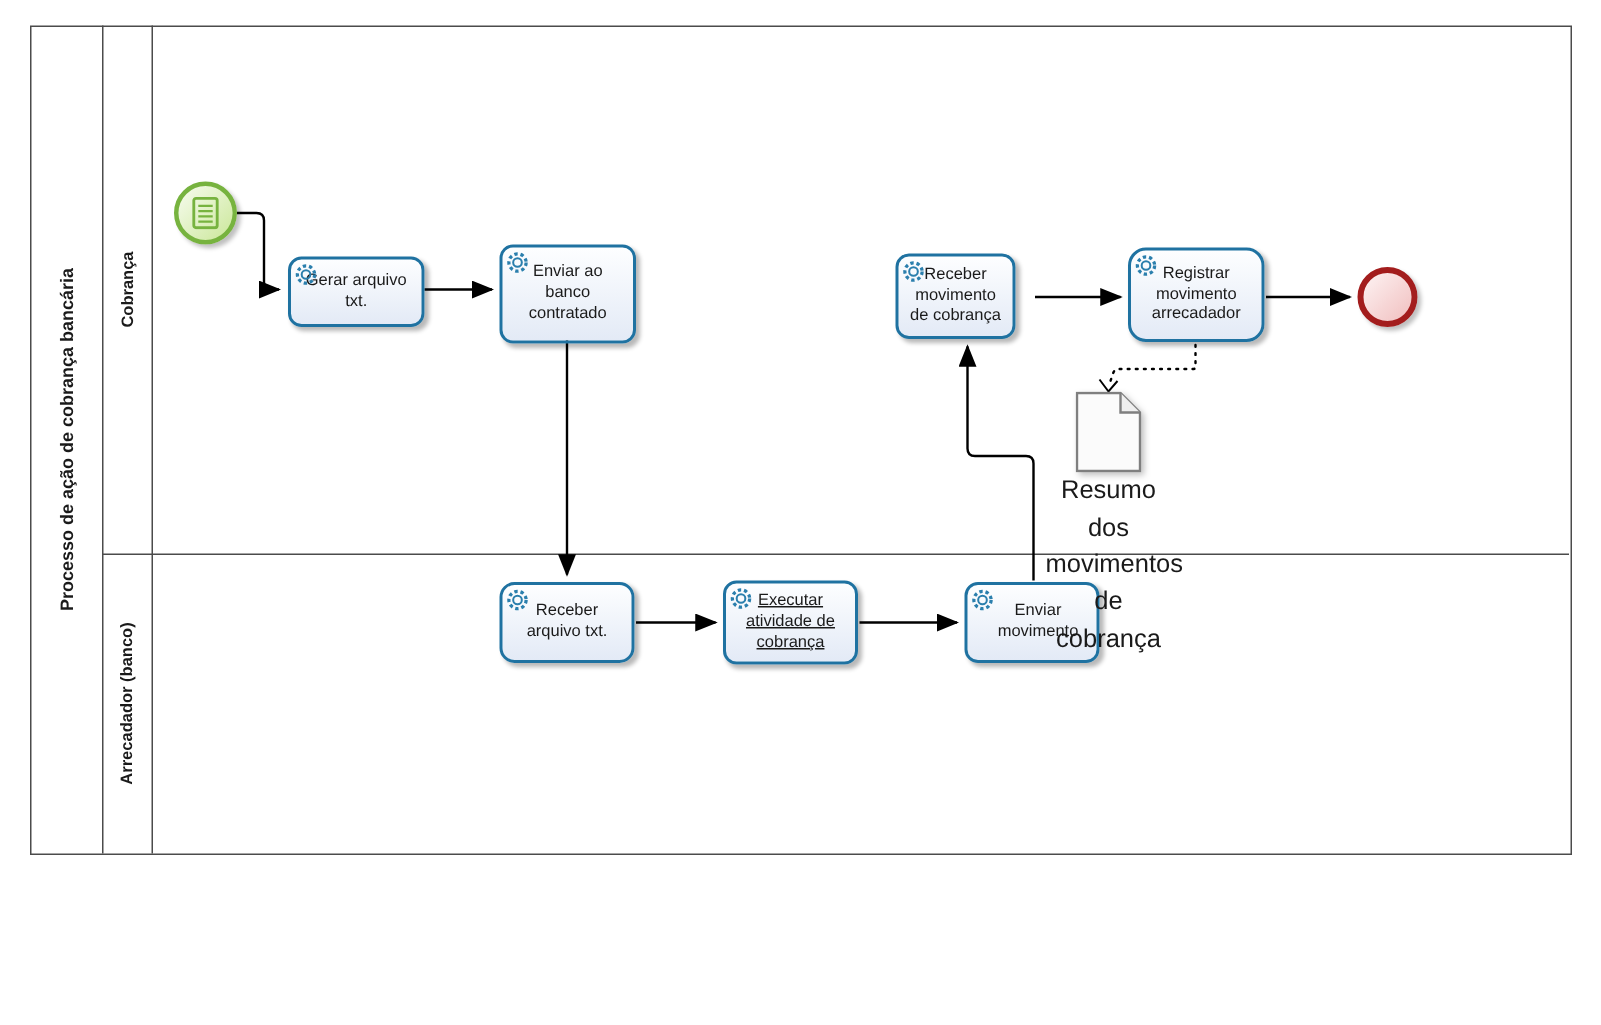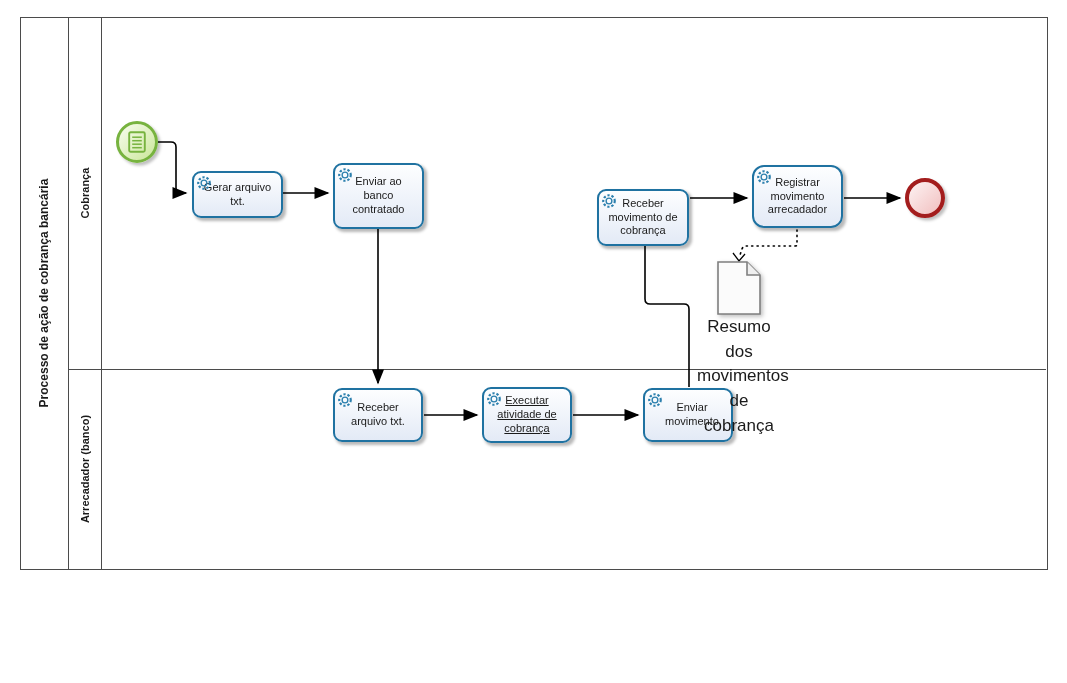--- a/index.html
+++ b/index.html
@@ -111,34 +111,34 @@
         <use href="#gear-sym"></use>
       </svg>
     <span>Gerar arquivo txt.</span>
   </div>
   <div class="task" style="left:333px;top:163px;width:91px;height:66px;">
     <svg class="gear">
         <use href="#gear-sym"></use>
       </svg>
     <span>Enviar ao banco contratado</span>
   </div>
-  <div class="task" style="left:597px;top:169px;width:92px;height:57px;margin-top:20px;">
+  <div class="task" style="left:597px;top:169px;width:80px;height:57px;">
     <svg class="gear">
         <use href="#gear-sym"></use>
       </svg>
     <span>Receber movimento de cobrança</span>
   </div>
   <div class="task" style="left:752px;top:165px;width:91px;height:63px;border-radius:12px;">
     <svg class="gear">
         <use href="#gear-sym"></use>
       </svg>
     <span>Registrar movimento arrecadador</span>
   </div>
 
-  <div class="task" style="left:333px;top:388px;width:90px;height:54px;">
+  <div class="task" style="left:333px;top:388px;width:90px;height:54px;border-radius:10px;">
     <svg class="gear">
         <use href="#gear-sym"></use>
       </svg>
     <span>Receber arquivo txt.</span>
   </div>
   <div class="task" style="left:482px;top:387px;width:90px;height:56px;text-decoration:underline;">
     <svg class="gear">
         <use href="#gear-sym"></use>
       </svg>
     <span>Executar atividade de cobrança</span>

